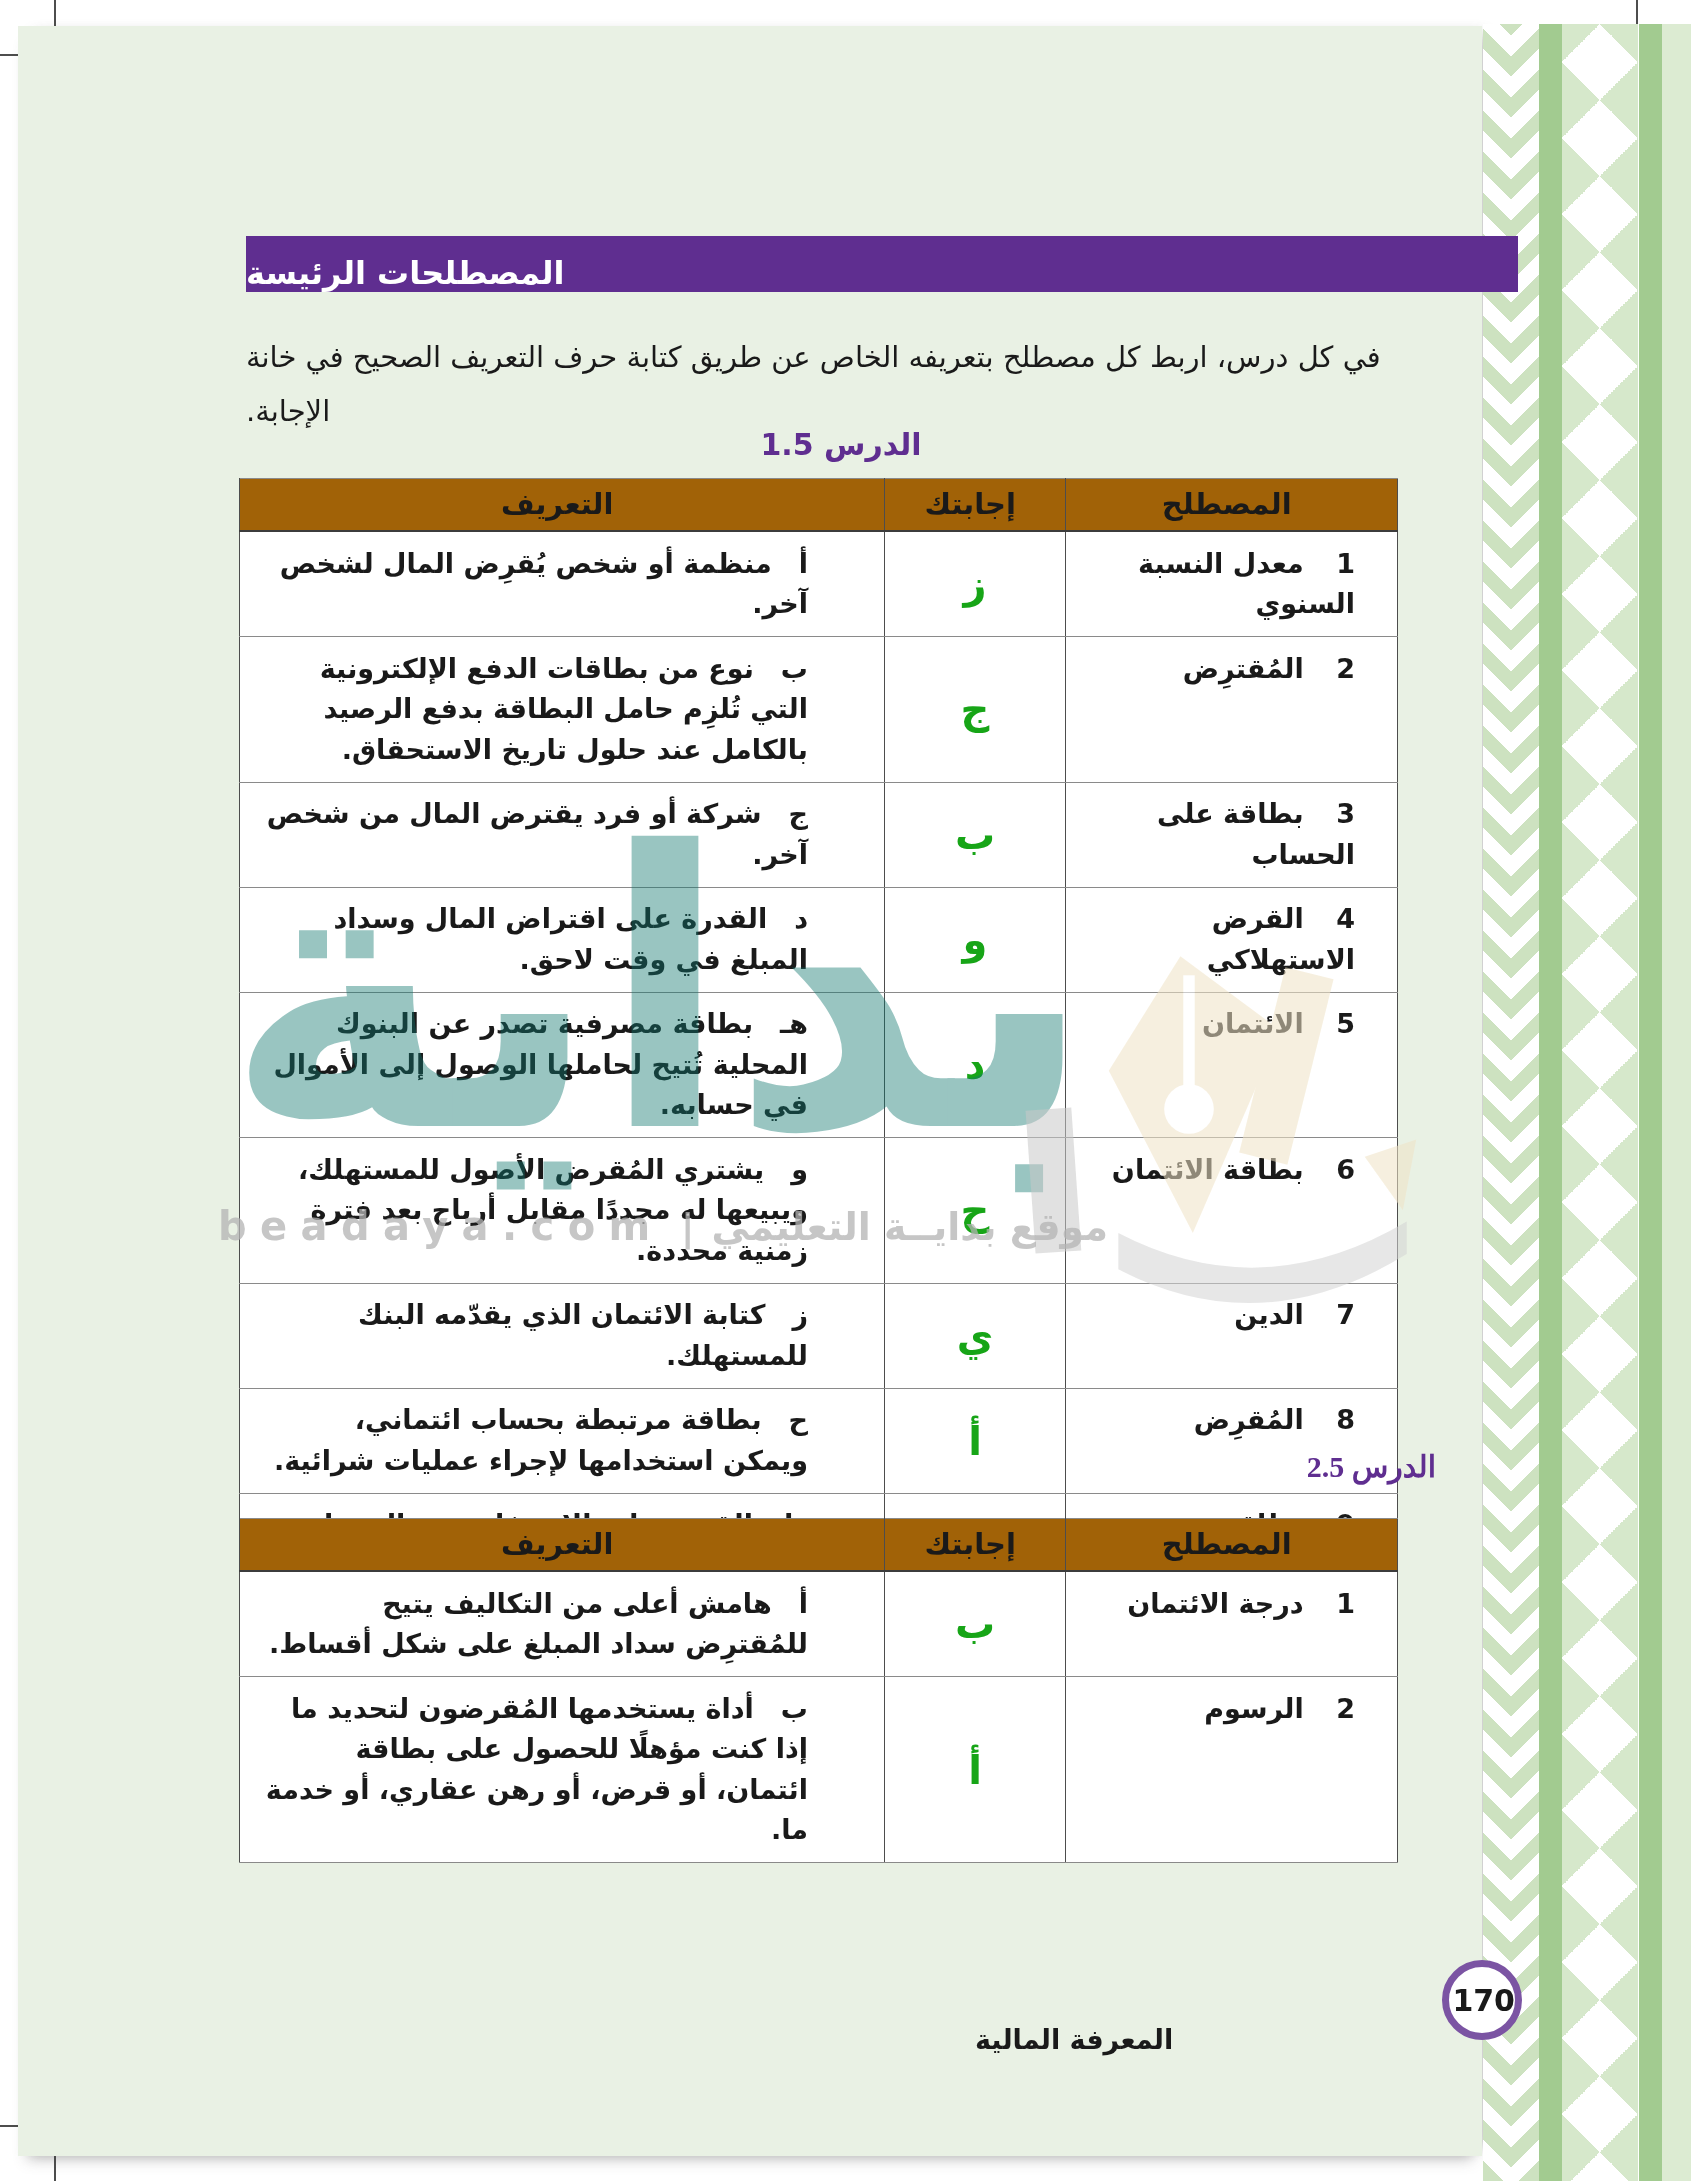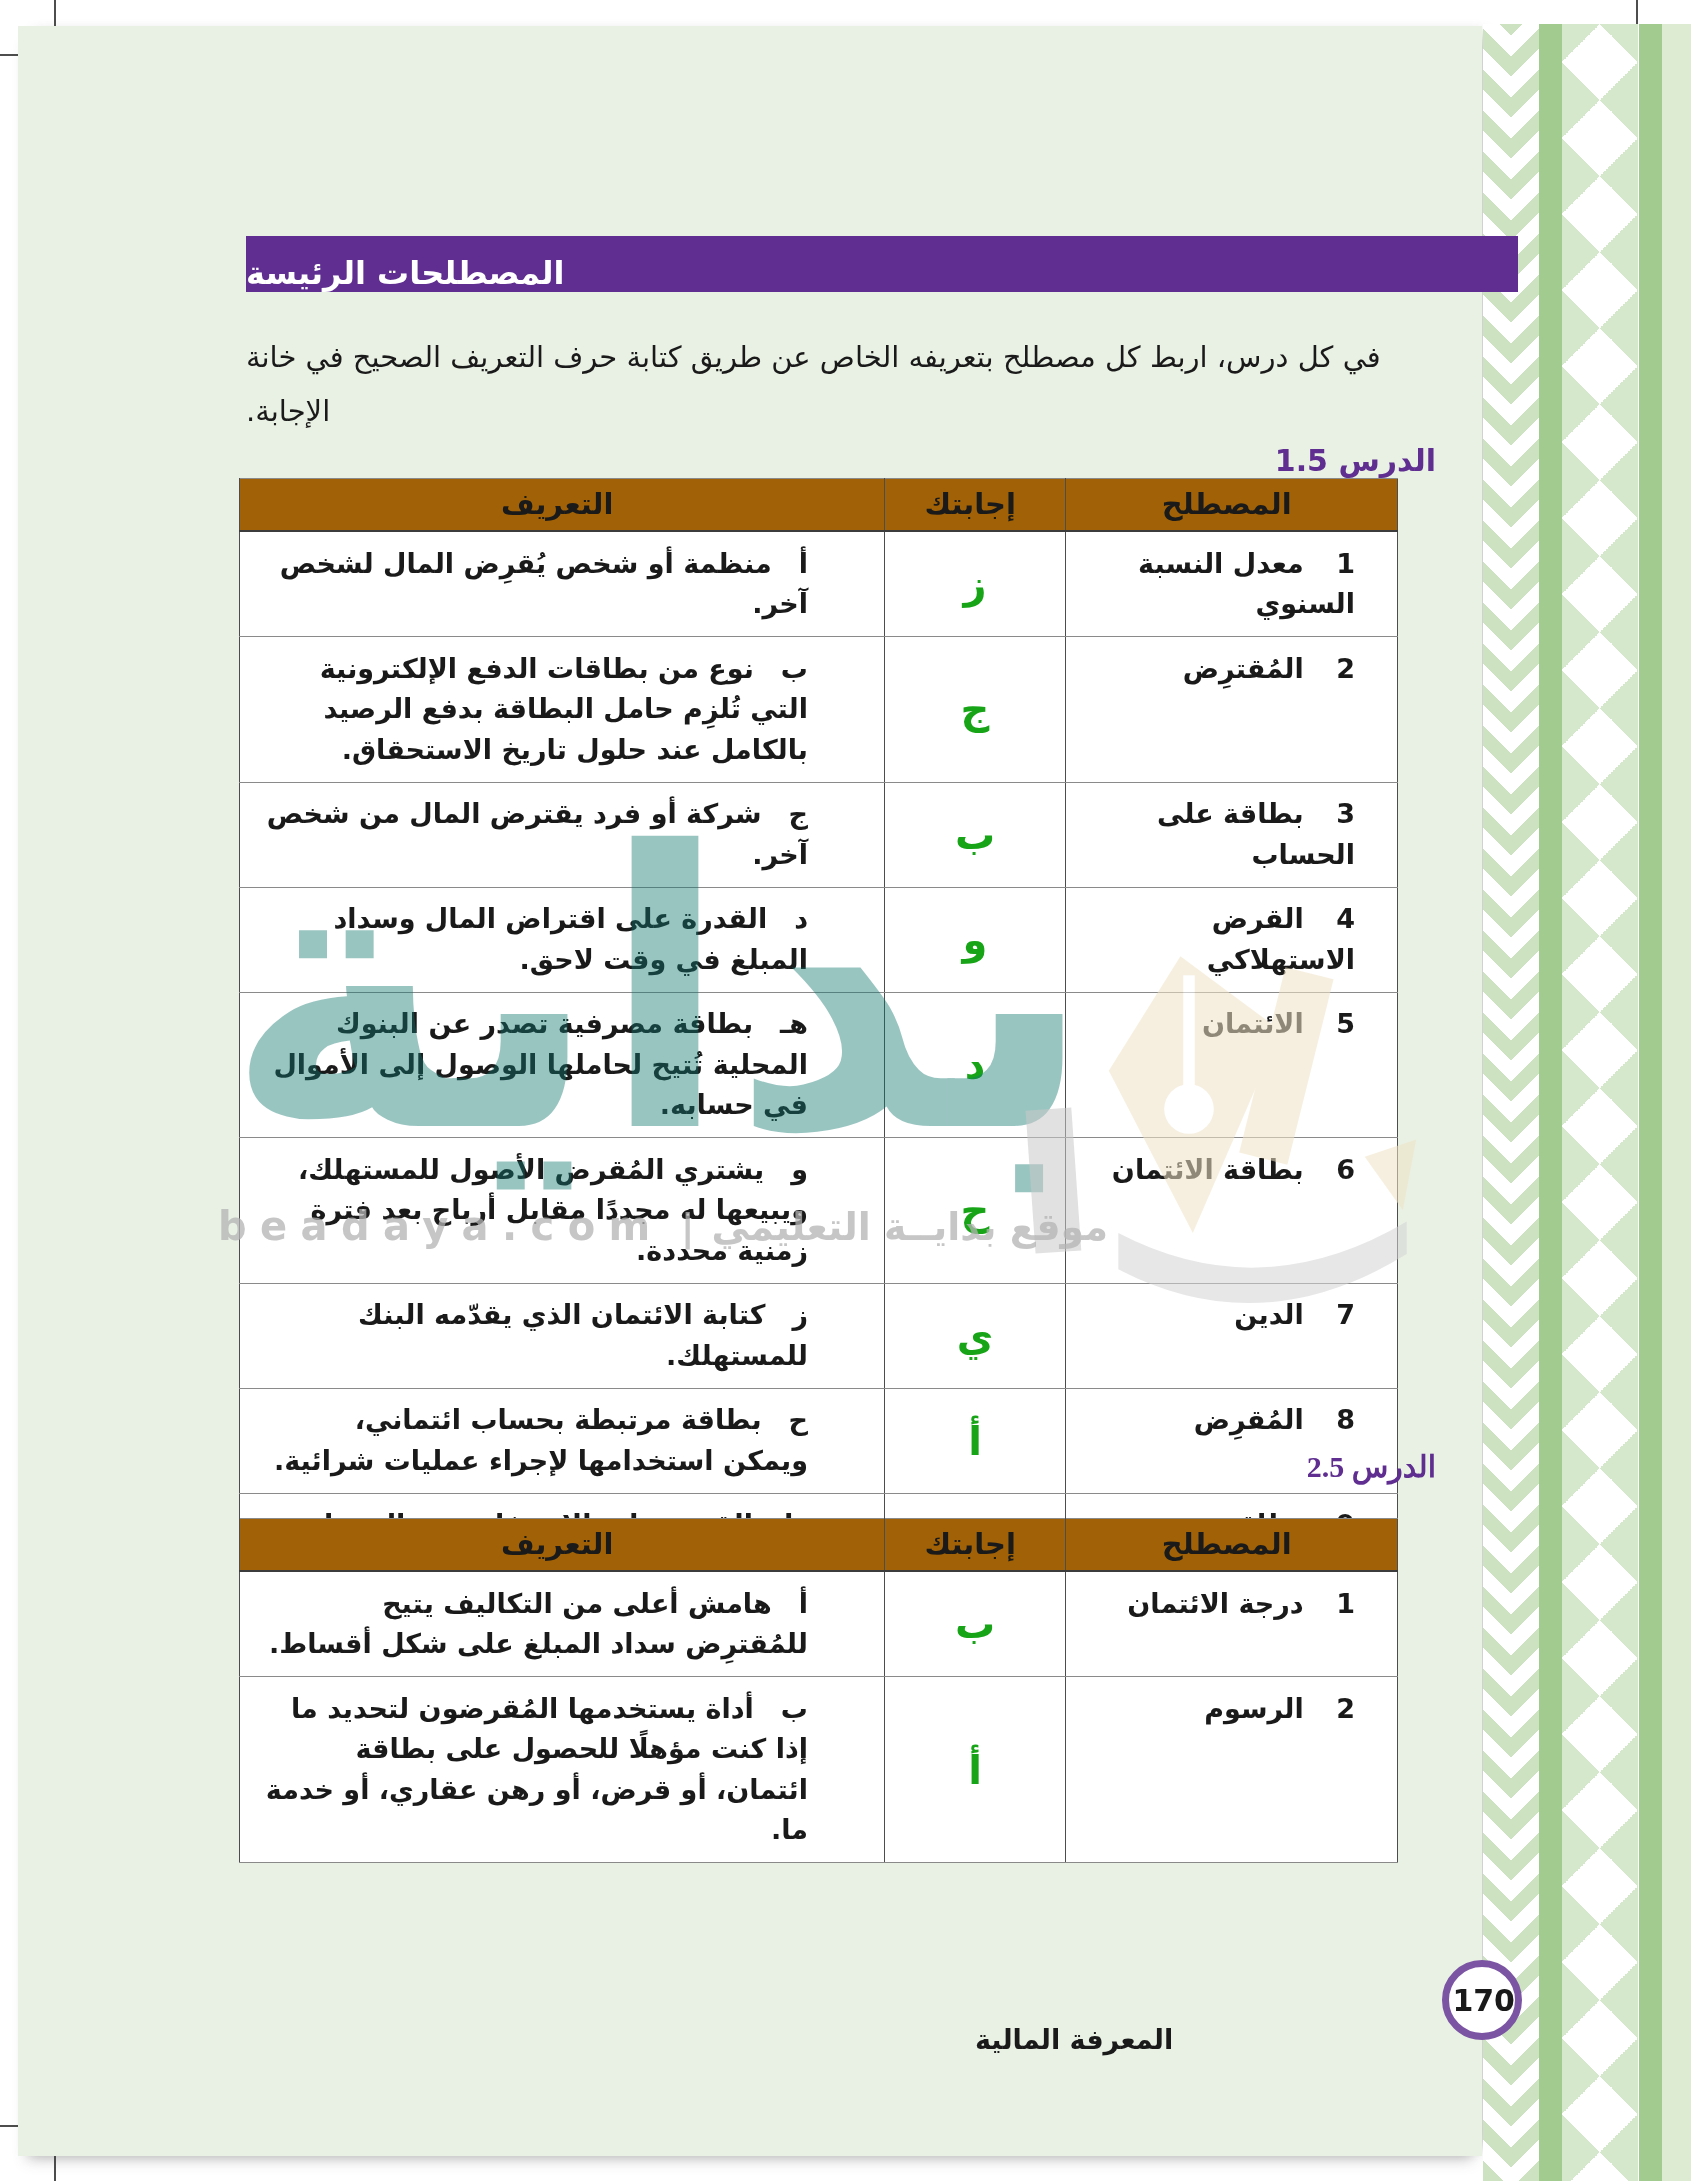--- a/index.html
+++ b/index.html
@@ -58,21 +58,21 @@
     font-size:29px;font-weight:normal;line-height:1.85;
     z-index:2;
   }
   
   .lesson{
     position:absolute;left:246px;width:1190px;
     direction:rtl;text-align:right;
     color:var(--accent-purple,#5f2e90);
     font-size:30px;font-weight:bold;z-index:2;
   }
-  .lesson-1{top:443px;}
+  .lesson-1{top:427px;text-align:center;}
   .lesson-2{top:1449px;font-family:Liberation Serif, serif;}
   
   .terms-table{
     position:absolute;left:239px;width:1158px;
     border-collapse:collapse;table-layout:fixed;
     background:#ffffff;
     font-size:27px;line-height:1.5;
     z-index:2;
   }
   .table-1{top:478px;}

